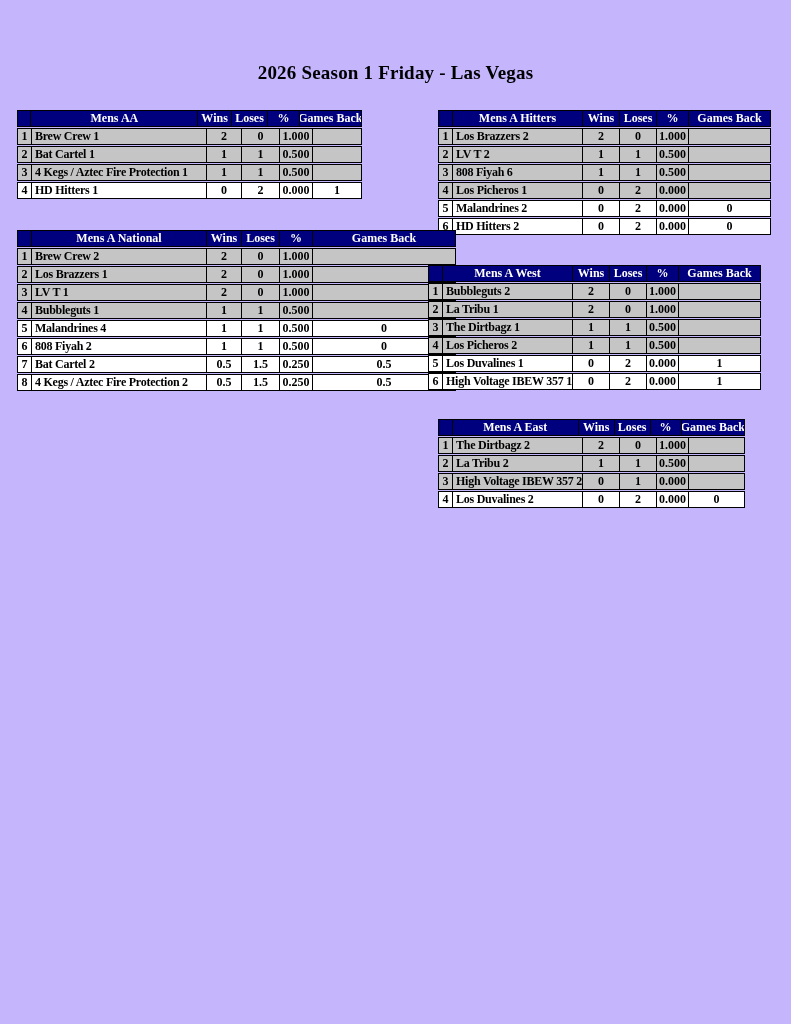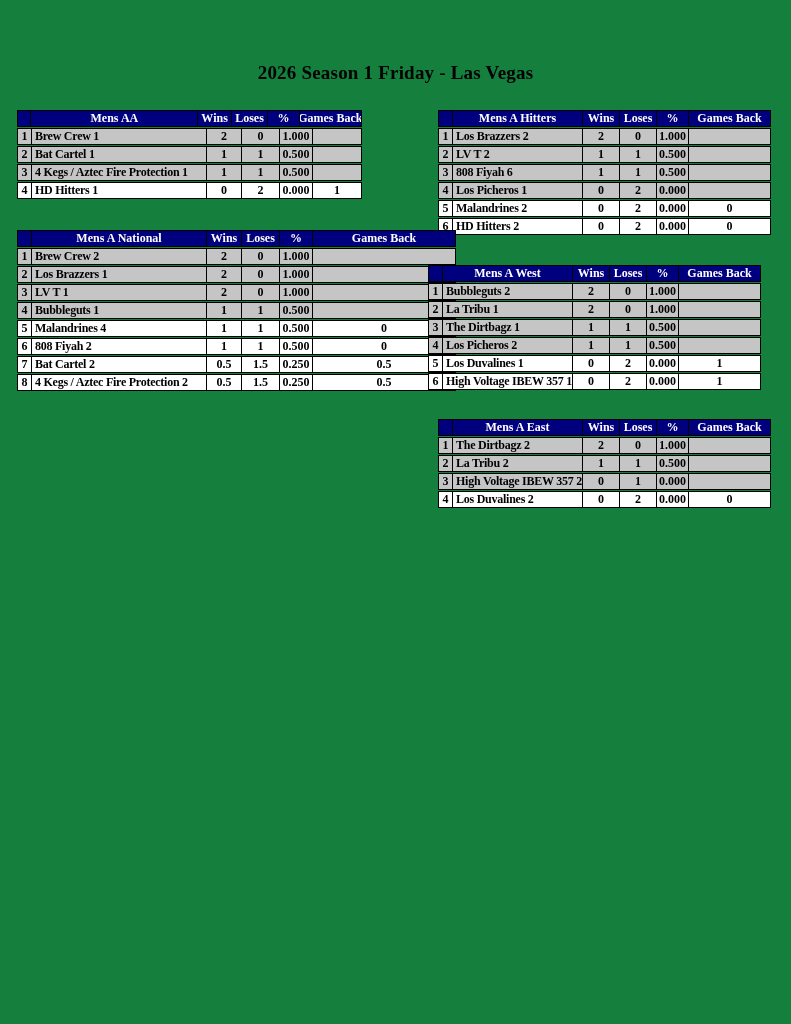--- a/index.html
+++ b/index.html
@@ -4,21 +4,21 @@
 <style>
   html, body {
     margin: 0;
     padding: 0;
     background: #ffffff;
   }
   .page {
     position: relative;
     width: 791px;
     height: 1024px;
-    background: #15803d;
+    background: #c4b5fd;
     font-family: "Liberation Serif", serif;
     overflow: hidden;
   }
   .page-title {
     position: absolute;
     top: 62px;
     left: 0;
     width: 791px;
     text-align: center;
     font-size: 19px;
@@ -27,21 +27,21 @@
     letter-spacing: 0.2px;
   }
   .tbl {
     position: absolute;
   }
   
   #tbl-0 { left: 17px;  top: 110px; width: 345px; }
   #tbl-1 { left: 438px; top: 110px; width: 333px; }
   #tbl-2 { left: 17px;  top: 230px; width: 439px; }
   #tbl-3 { left: 428px; top: 265px; width: 333px; }
-  #tbl-4 { left: 438px; top: 419px; width: 333px; }
+  #tbl-4 { left: 438px; top: 419px; width: 307px; }
 
   .row {
     display: flex;
     box-sizing: border-box;
     height: 17px;
     border: 1.5px solid var(--grid, #000000);
     margin-bottom: 1px;
     align-items: stretch;
   }
   .header-row {

